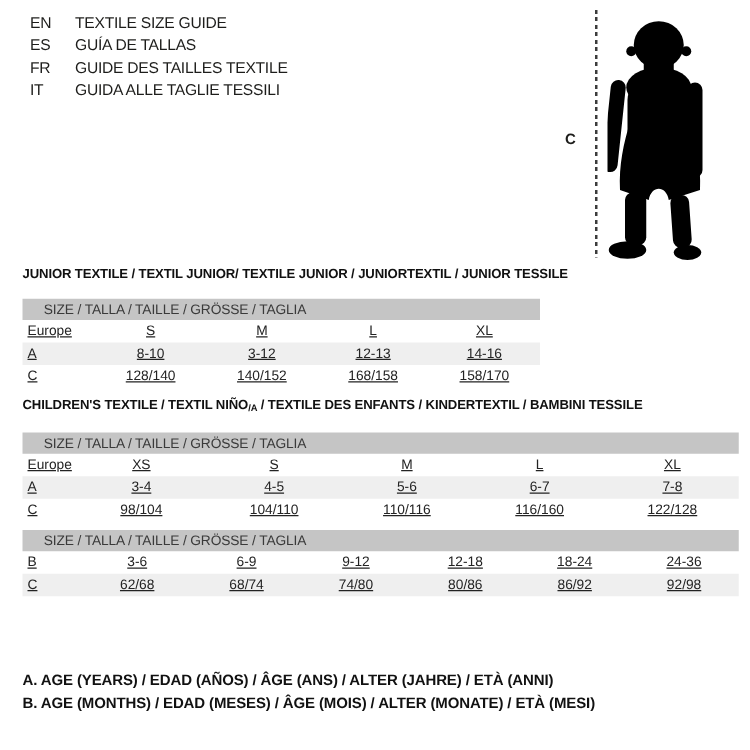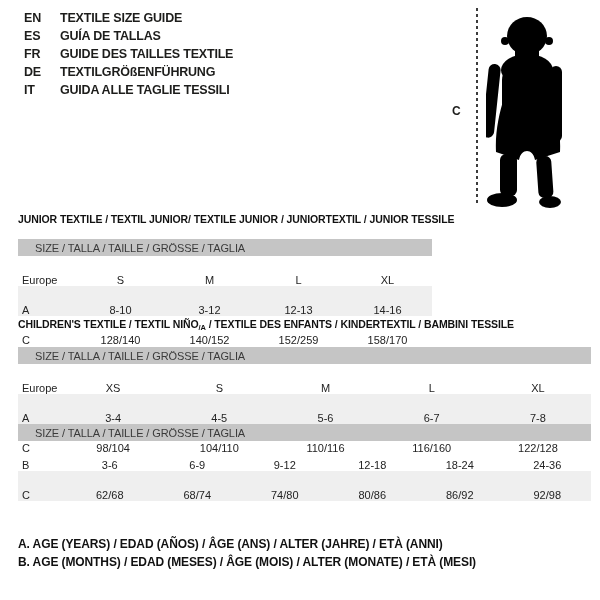--- a/index.html
+++ b/index.html
@@ -5,21 +5,21 @@
   html,body{margin:0;padding:0;}
   body{
     width:600px;height:600px;position:relative;overflow:hidden;
     background:#ffffff;color:#1d1d1b;
     font-family:"Liberation Sans", sans-serif;
     -webkit-font-smoothing:antialiased;
   }
   
   .lang-block{position:absolute;left:24px;top:9px;}
   .lang-row{display:flex;height:18px;align-items:center;
-    font-weight:bold;font-size:12.5px;letter-spacing:-0.2px;}
+    font-weight:normal;font-size:12.5px;letter-spacing:-0.2px;}
   .lang-code{width:36px;flex:0 0 36px;}
   .lang-title{white-space:nowrap;}
 
   
   .figure-label{position:absolute;left:452px;top:104px;
     font-weight:bold;font-size:12px;}
   .measure-line{position:absolute;left:476px;top:8px;width:2px;height:198px;
     background-image:repeating-linear-gradient(to bottom,#3c3c3c 0 3px,transparent 3px 6px);}
   .baby-svg{position:absolute;left:486px;top:8px;}
 
@@ -28,21 +28,21 @@
   .s1{top:212px;width:414px;}
   .s2{top:317px;width:573px;}
   .s3{top:424px;width:573px;}
   .sec-title{margin:0 0 12px 0;font-weight:bold;font-size:10.5px;
     line-height:15px;letter-spacing:-0.1px;white-space:nowrap;color:#111;}
   .sec-title .title-line{line-height:15px;}
   .sub{font-size:7.5px;vertical-align:-2px;}
   .bar{height:17px;background:var(--bar,#c5c5c5);display:flex;align-items:center;
     font-size:11px;color:#3a3a3a;padding-left:17px;box-sizing:border-box;
     letter-spacing:-0.1px;white-space:nowrap;}
-  .row{display:flex;height:30px;align-items:flex-end;font-size:11px;color:#232323;}
+  .row{display:flex;height:18px;align-items:center;font-size:11px;color:#232323;text-decoration:underline;}
   .row.shaded{background:var(--shade,#efefef);}
   .row .lbl{padding-left:4px;box-sizing:border-box;flex:0 0 auto;}
   .s1 .lbl{width:58px;}
   .s2 .lbl{width:42px;}
   .s3 .lbl{width:48px;}
   .row .val{flex:1;text-align:center;}
 
   
   .footnotes{position:absolute;left:18px;top:535px;}
   .footnote{font-weight:bold;font-size:12px;line-height:18px;
@@ -56,24 +56,20 @@
       <span class="lang-code">EN</span>
       <span class="lang-title">TEXTILE SIZE GUIDE</span>
     </div>
     <div class="lang-row">
       <span class="lang-code">ES</span>
       <span class="lang-title">GUÍA DE TALLAS</span>
     </div>
     <div class="lang-row">
       <span class="lang-code">FR</span>
       <span class="lang-title">GUIDE DES TAILLES TEXTILE</span>
-    </div>
-    <div class="lang-row">
-      <span class="lang-code">DE</span>
-      <span class="lang-title">TEXTILGRÖßENFÜHRUNG</span>
     </div>
     <div class="lang-row">
       <span class="lang-code">IT</span>
       <span class="lang-title">GUIDA ALLE TAGLIE TESSILI</span>
     </div>
   </div>
 
 <span class="figure-label">C</span>
 <div class="measure-line"></div>
 <svg class="baby-svg" width="84" height="202" viewBox="0 0 84 202" aria-hidden="true">
@@ -113,21 +109,21 @@
         <span class="lbl">A</span>
         <span class="val">8-10</span>
         <span class="val">3-12</span>
         <span class="val">12-13</span>
         <span class="val">14-16</span>
       </div>
       <div class="row">
         <span class="lbl">C</span>
         <span class="val">128/140</span>
         <span class="val">140/152</span>
-        <span class="val">152/259</span>
+        <span class="val">168/158</span>
         <span class="val">158/170</span>
       </div>
     </div>
 </section>
 
 <section class="size-section s2">
   <h2 class="sec-title">
     <span>CHILDREN'S TEXTILE / TEXTIL NIÑO</span><span class="sub">/A</span><span> / TEXTILE DES ENFANTS / KINDERTEXTIL / BAMBINI TESSILE</span>
   </h2>
   <div class="bar">

